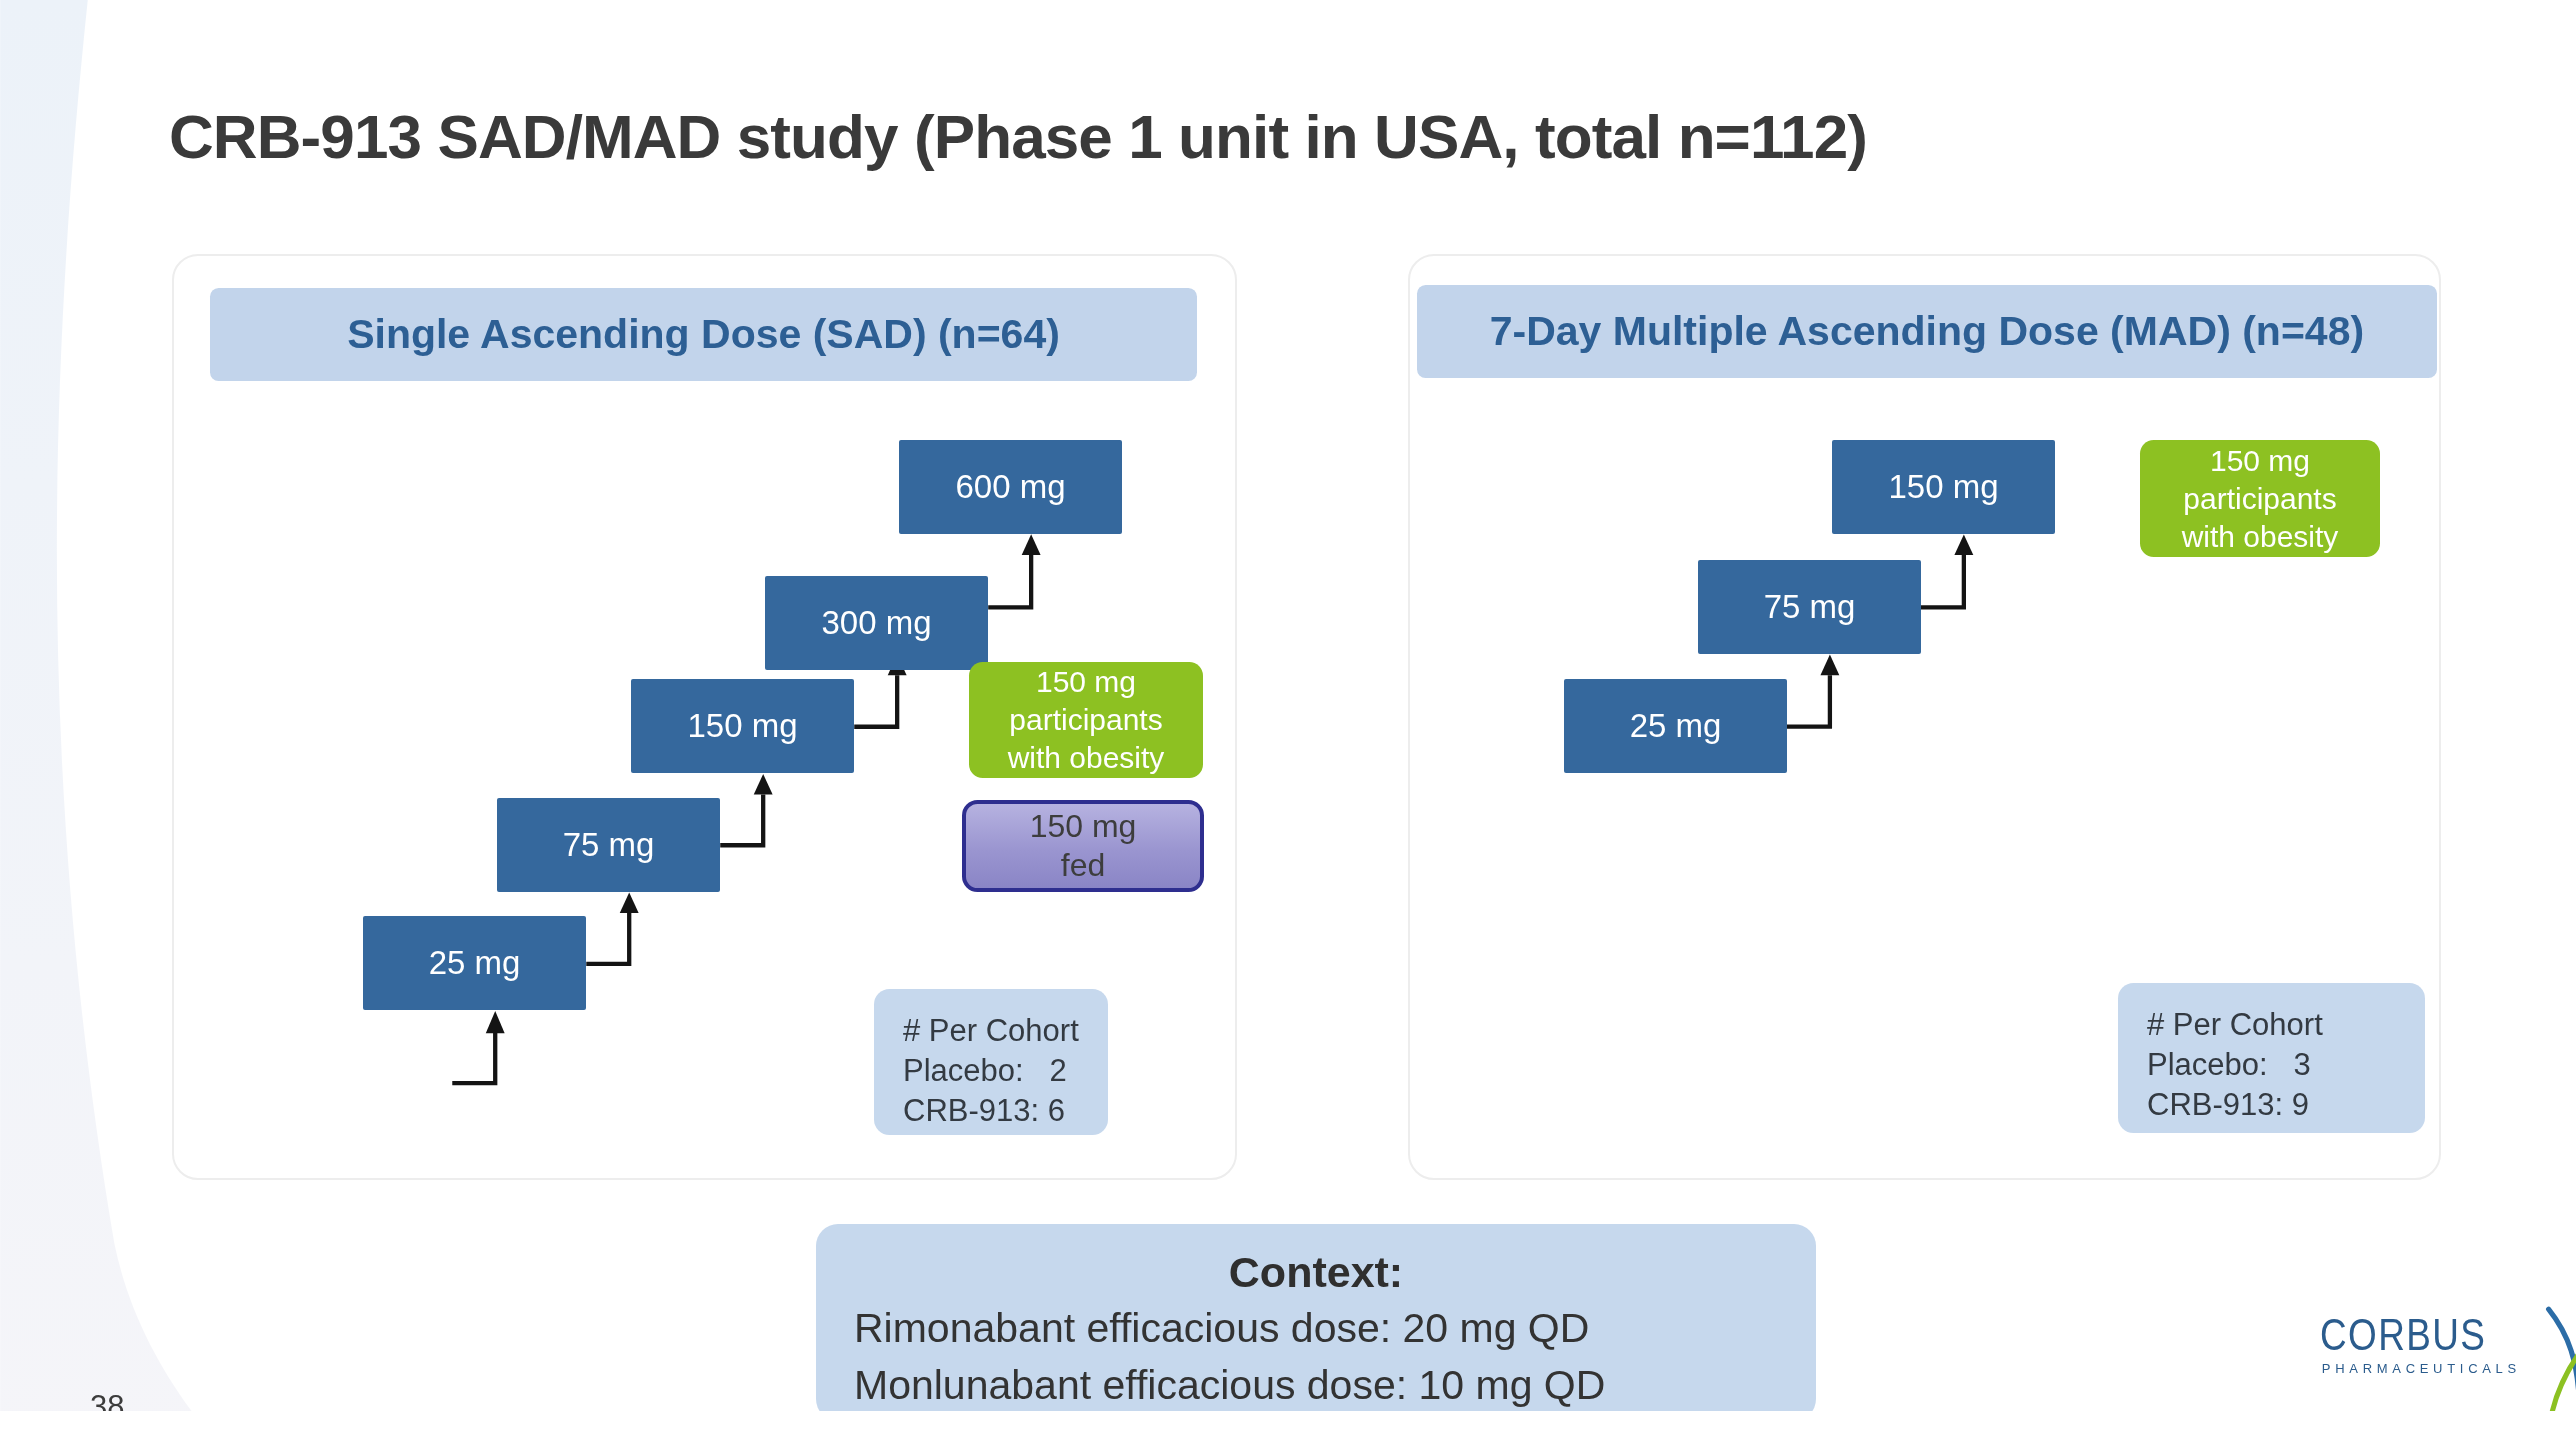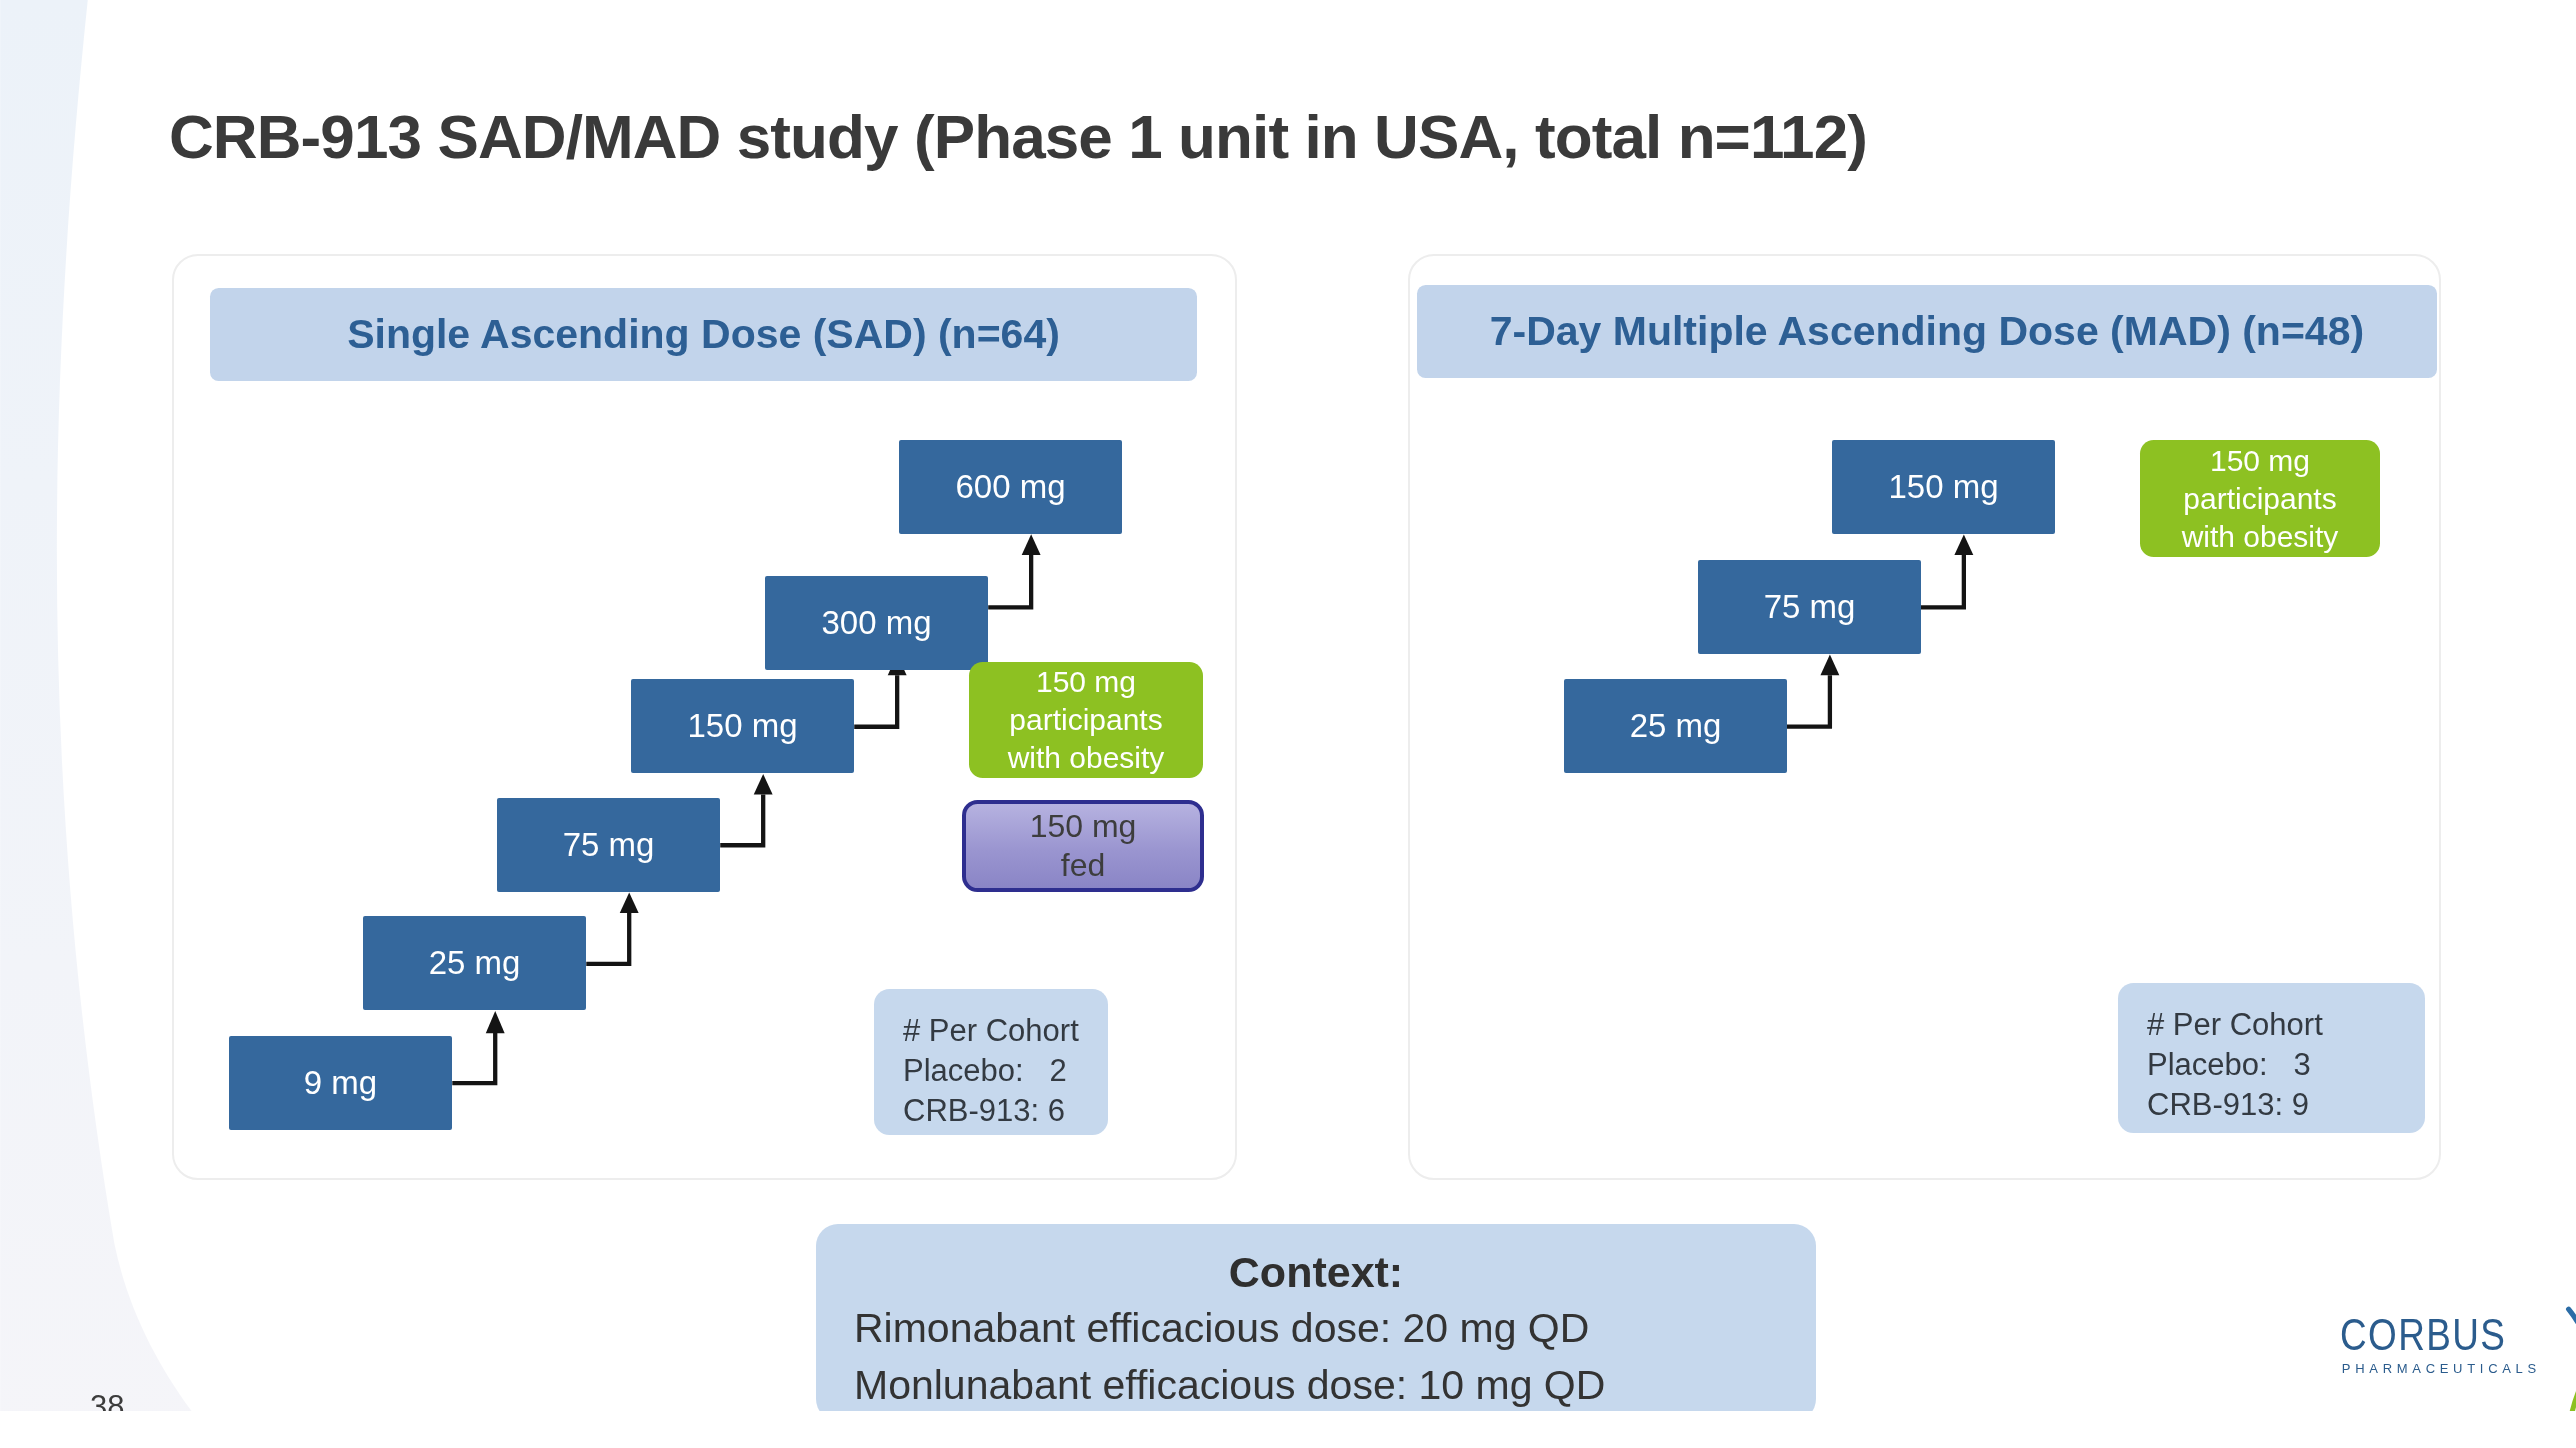--- a/index.html
+++ b/index.html
@@ -60,21 +60,21 @@
   .mad .cohort{left:708px;top:727px;width:307px;height:150px;}
   .cohort div{white-space:pre;}
   .context{
     position:absolute;left:816px;top:1224px;width:1000px;height:197px;box-sizing:border-box;
     background:#c6d8ed;border-radius:22px;padding:20.6px 38px;color:#333333;
   }
   .ctx-head{font-size:43px;font-weight:700;line-height:55px;color:#2f2f2f;text-align:center;}
   .ctx-line{font-size:41px;line-height:57px;white-space:nowrap;}
   .pagenum{position:absolute;left:90px;top:1389px;font-size:31px;color:#3c3c3c;}
   .logo{position:absolute;left:2320px;top:1312px;display:flex;align-items:flex-start;}
-  .logo-text{display:flex;flex-direction:column;margin-left:20px;}
+  .logo-text{display:flex;flex-direction:column;}
   .logo-brand{
     font-size:45px;font-weight:400;color:#2b5c8d;letter-spacing:1.7px;
     transform:scaleX(0.82);transform-origin:left top;line-height:46px;
   }
   .logo-sub{
     font-size:13px;color:#2b5c8d;letter-spacing:4.7px;margin-top:3.4px;white-space:nowrap;text-align:center;
   }
   .logo-fig{margin-left:-6.9px;margin-top:-10.3px;}
 </style>
 </head>
@@ -112,21 +112,20 @@
         <polygon points="831,488 853,488 842,464"></polygon>
         <polygon points="987,348 1009,348 998,324"></polygon>
       </g>
     </svg>
 
     <div class="dose d600">600 mg</div>
     <div class="dose d300">300 mg</div>
     <div class="dose d150">150 mg</div>
     <div class="dose d75">75 mg</div>
     <div class="dose d25">25 mg</div>
-    <div class="dose d9">9 mg</div>
 
     <div class="note green obesity">150 mg
 participants
 with obesity</div>
     <div class="note purple">150 mg
 fed</div>
 
     <div class="cohort">
       <div># Per Cohort</div>
       <div>Placebo:   2</div>

